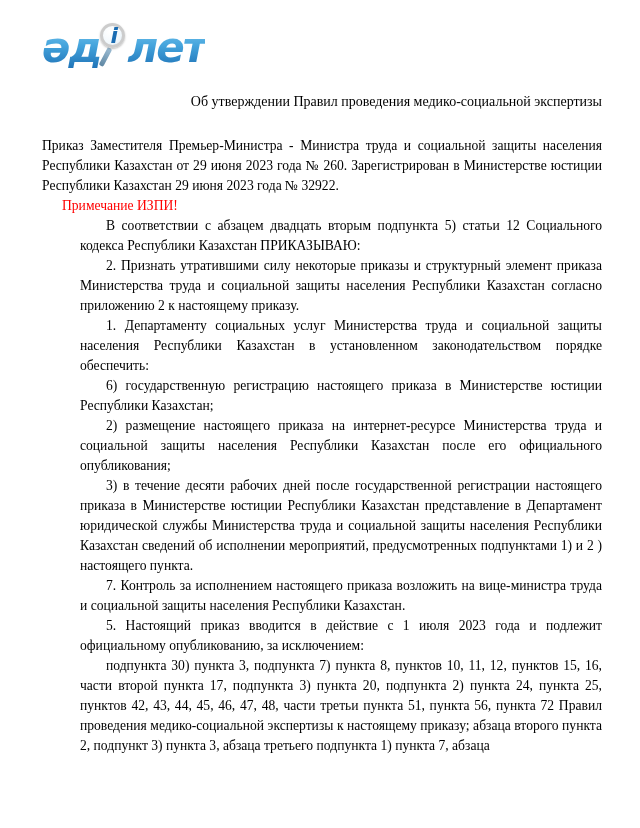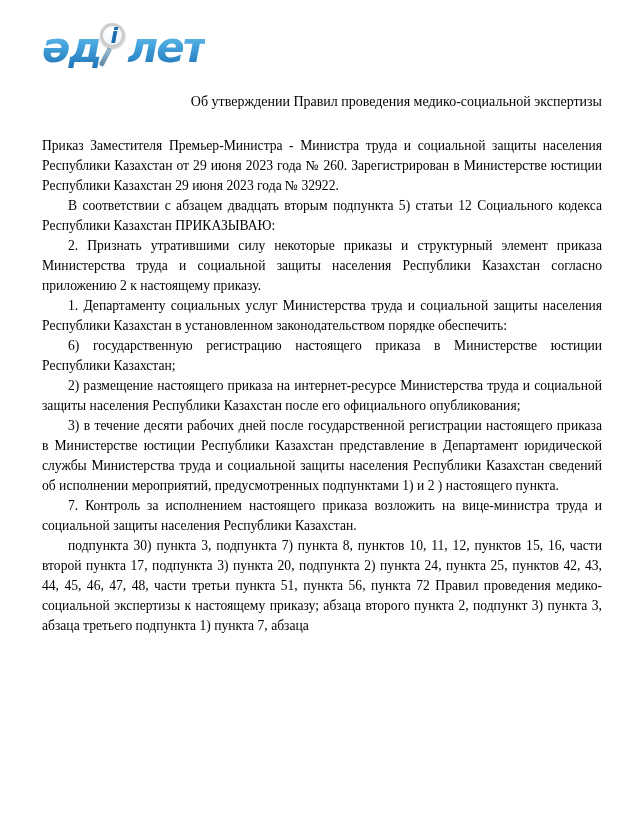--- a/index.html
+++ b/index.html
@@ -99,44 +99,47 @@
     line-height: 20px;
     padding-left: 20px;
     text-align: left;
   }
   .para-list {}
   .para {
     font-size: 13.6px;
     line-height: 20px;
     text-align: justify;
     text-indent: 26px;
+    margin-left: 38px;
   }
 </style>
 </head>
 <body>
 
 <div class="page">
 
   <div class="logo" title="Әділет">
     <span class="logo-grad" style="background-image: linear-gradient(rgb(133, 205, 241) 0%, rgb(69, 165, 221) 45%, rgb(26, 108, 178) 100%);">әд</span><span class="logo-i"><span class="mag-handle"></span><span class="mag-ring"></span><span class="mag-i">і</span></span><span class="logo-grad" style="background-image: linear-gradient(rgb(133, 205, 241) 0%, rgb(69, 165, 221) 45%, rgb(26, 108, 178) 100%);">лет</span>
   </div>
 
   <div class="doc">
     <h1 class="doc-title">Об утверждении Правил проведения медико-социальной экспертизы</h1>
 
     <p class="preamble">Приказ Заместителя Премьер-Министра - Министра труда и социальной защиты населения Республики Казахстан от 29 июня 2023 года № 260. Зарегистрирован в Министерстве юстиции Республики Казахстан 29 июня 2023 года № 32922.</p>
 
     <div class="note-list" style="color: rgb(255, 0, 0);">
+        <p class="note">Примечание ИЗПИ!</p>
       </div>
 
     <div class="para-list">
         <p class="para">В соответствии с абзацем двадцать вторым подпункта 5) статьи 12 Социального кодекса Республики Казахстан ПРИКАЗЫВАЮ:</p>
         <p class="para">2. Признать утратившими силу некоторые приказы и структурный элемент приказа Министерства труда и социальной защиты населения Республики Казахстан согласно приложению 2 к настоящему приказу.</p>
         <p class="para">1. Департаменту социальных услуг Министерства труда и социальной защиты населения Республики Казахстан в установленном законодательством порядке обеспечить:</p>
         <p class="para">6) государственную регистрацию настоящего приказа в Министерстве юстиции Республики Казахстан;</p>
         <p class="para">2) размещение настоящего приказа на интернет-ресурсе Министерства труда и социальной защиты населения Республики Казахстан после его официального опубликования;</p>
         <p class="para">3) в течение десяти рабочих дней после государственной регистрации настоящего приказа в Министерстве юстиции Республики Казахстан представление в Департамент юридической службы Министерства труда и социальной защиты населения Республики Казахстан сведений об исполнении мероприятий, предусмотренных подпунктами 1) и 2 ) настоящего пункта.</p>
         <p class="para">7. Контроль за исполнением настоящего приказа возложить на вице-министра труда и социальной защиты населения Республики Казахстан.</p>
+        <p class="para">5. Настоящий приказ вводится в действие с 1 июля 2023 года и подлежит официальному опубликованию, за исключением:</p>
         <p class="para">подпункта 30) пункта 3, подпункта 7) пункта 8, пунктов 10, 11, 12, пунктов 15, 16, части второй пункта 17, подпункта 3) пункта 20, подпункта 2) пункта 24, пункта 25, пунктов 42, 43, 44, 45, 46, 47, 48, части третьи пункта 51, пункта 56, пункта 72 Правил проведения медико-социальной экспертизы к настоящему приказу; абзаца второго пункта 2, подпункт 3) пункта 3, абзаца третьего подпункта 1) пункта 7, абзаца</p>
       </div>
   </div>
 
 </div>
 
 </body></html>

